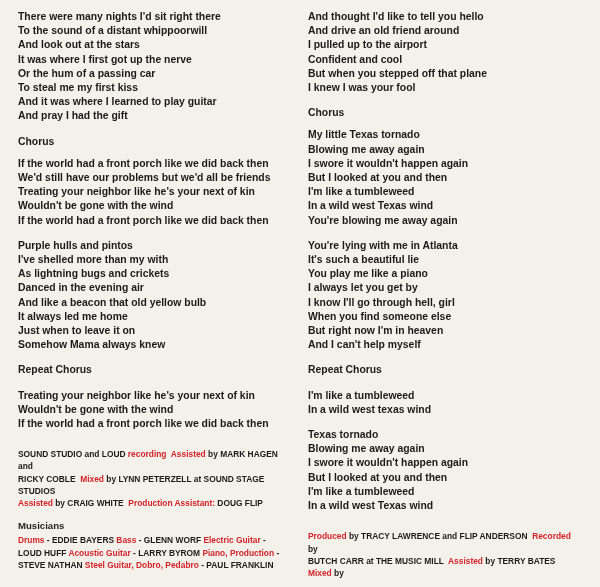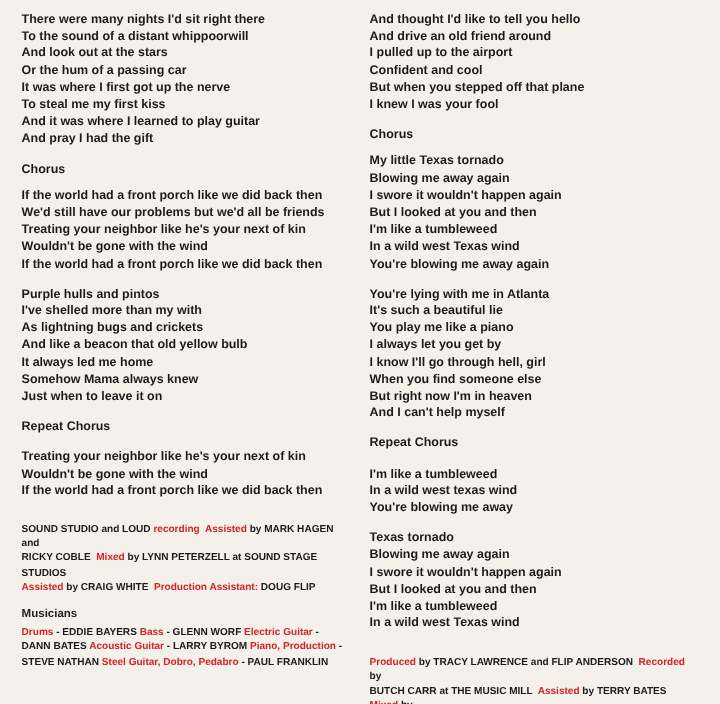--- a/index.html
+++ b/index.html
@@ -71,45 +71,46 @@
 <body>
 
 <div class="page">
 
   <div class="col">
 
     <div class="blk">
       <div class="ln">There were many nights I'd sit right there</div>
       <div class="ln">To the sound of a distant whippoorwill</div>
       <div class="ln">And look out at the stars</div>
+      <div class="ln">It was where I first got up the nerve</div>
       <div class="ln">Or the hum of a passing car</div>
-      <div class="ln">It was where I first got up the nerve</div>
       <div class="ln">To steal me my first kiss</div>
       <div class="ln">And it was where I learned to play guitar</div>
       <div class="ln">And pray I had the gift</div>
     </div>
 
     <div class="blk">
       <div class="hd">Chorus</div>
       <div style="height:8px"></div>
       <div class="ln">If the world had a front porch like we did back then</div>
       <div class="ln">We'd still have our problems but we'd all be friends</div>
       <div class="ln">Treating your neighbor like he's your next of kin</div>
       <div class="ln">Wouldn't be gone with the wind</div>
       <div class="ln">If the world had a front porch like we did back then</div>
     </div>
 
     <div class="blk">
       <div class="ln">Purple hulls and pintos</div>
       <div class="ln">I've shelled more than my with</div>
       <div class="ln">As lightning bugs and crickets</div>
+      <div class="ln">Danced in the evening air</div>
       <div class="ln">And like a beacon that old yellow bulb</div>
       <div class="ln">It always led me home</div>
+      <div class="ln">Just when to leave it on</div>
       <div class="ln">Somehow Mama always knew</div>
-      <div class="ln">Just when to leave it on</div>
     </div>
 
     <div class="blk">
       <div class="hd">Repeat Chorus</div>
     </div>
 
     <div class="blk">
       <div class="ln">Treating your neighbor like he's your next of kin</div>
       <div class="ln">Wouldn't be gone with the wind</div>
       <div class="ln">If the world had a front porch like we did back then</div>
@@ -120,21 +121,21 @@
     <div class="credits">
       <div><span class="blk-t">SOUND STUDIO</span><span class="blk-t"> and </span><span class="blk-t">LOUD</span><span class="red"> recording</span><span class="red">  Assisted</span><span class="blk-t"> by </span><span class="blk-t">MARK HAGEN</span><span class="blk-t"> and</span></div>
       <div><span class="blk-t">RICKY COBLE</span><span class="red">  Mixed</span><span class="blk-t"> by </span><span class="blk-t">LYNN PETERZELL</span><span class="blk-t"> at </span><span class="blk-t">SOUND STAGE STUDIOS</span></div>
       <div><span class="red">Assisted</span><span class="blk-t"> by </span><span class="blk-t">CRAIG WHITE</span><span class="red">  Production Assistant:</span><span class="blk-t"> DOUG FLIP</span></div>
     </div>
 
     <div>
       <div class="musicians-title">Musicians</div>
       <div class="musicians">
         <div><span class="red">Drums</span><span class="blk-t"> - EDDIE BAYERS  </span><span class="red">Bass</span><span class="blk-t"> - GLENN WORF  </span><span class="red">Electric Guitar</span><span class="blk-t"> -</span></div>
-        <div><span class="blk-t">DANN BATES  </span><span class="red">Acoustic Guitar</span><span class="blk-t"> - LARRY BYROM  </span><span class="red">Piano, Production</span><span class="blk-t"> -</span></div>
+        <div><span class="blk-t">LOUD HUFF  </span><span class="red">Acoustic Guitar</span><span class="blk-t"> - LARRY BYROM  </span><span class="red">Piano, Production</span><span class="blk-t"> -</span></div>
         <div><span class="blk-t">STEVE NATHAN  </span><span class="red">Steel Guitar, Dobro, Pedabro</span><span class="blk-t"> - PAUL FRANKLIN</span></div>
 
       </div>
     </div>
 
   </div>
 
   <div class="col">
 
     <div class="blk">
@@ -169,21 +170,20 @@
       <div class="ln">And I can't help myself</div>
     </div>
 
     <div class="blk">
       <div class="hd">Repeat Chorus</div>
     </div>
 
     <div class="blk">
       <div class="ln">I'm like a tumbleweed</div>
       <div class="ln">In a wild west texas wind</div>
-      <div class="ln">You're blowing me away</div>
     </div>
 
     <div class="blk">
       <div class="ln">Texas tornado</div>
       <div class="ln">Blowing me away again</div>
       <div class="ln">I swore it wouldn't happen again</div>
       <div class="ln">But I looked at you and then</div>
       <div class="ln">I'm like a tumbleweed</div>
       <div class="ln">In a wild west Texas wind</div>
     </div>

